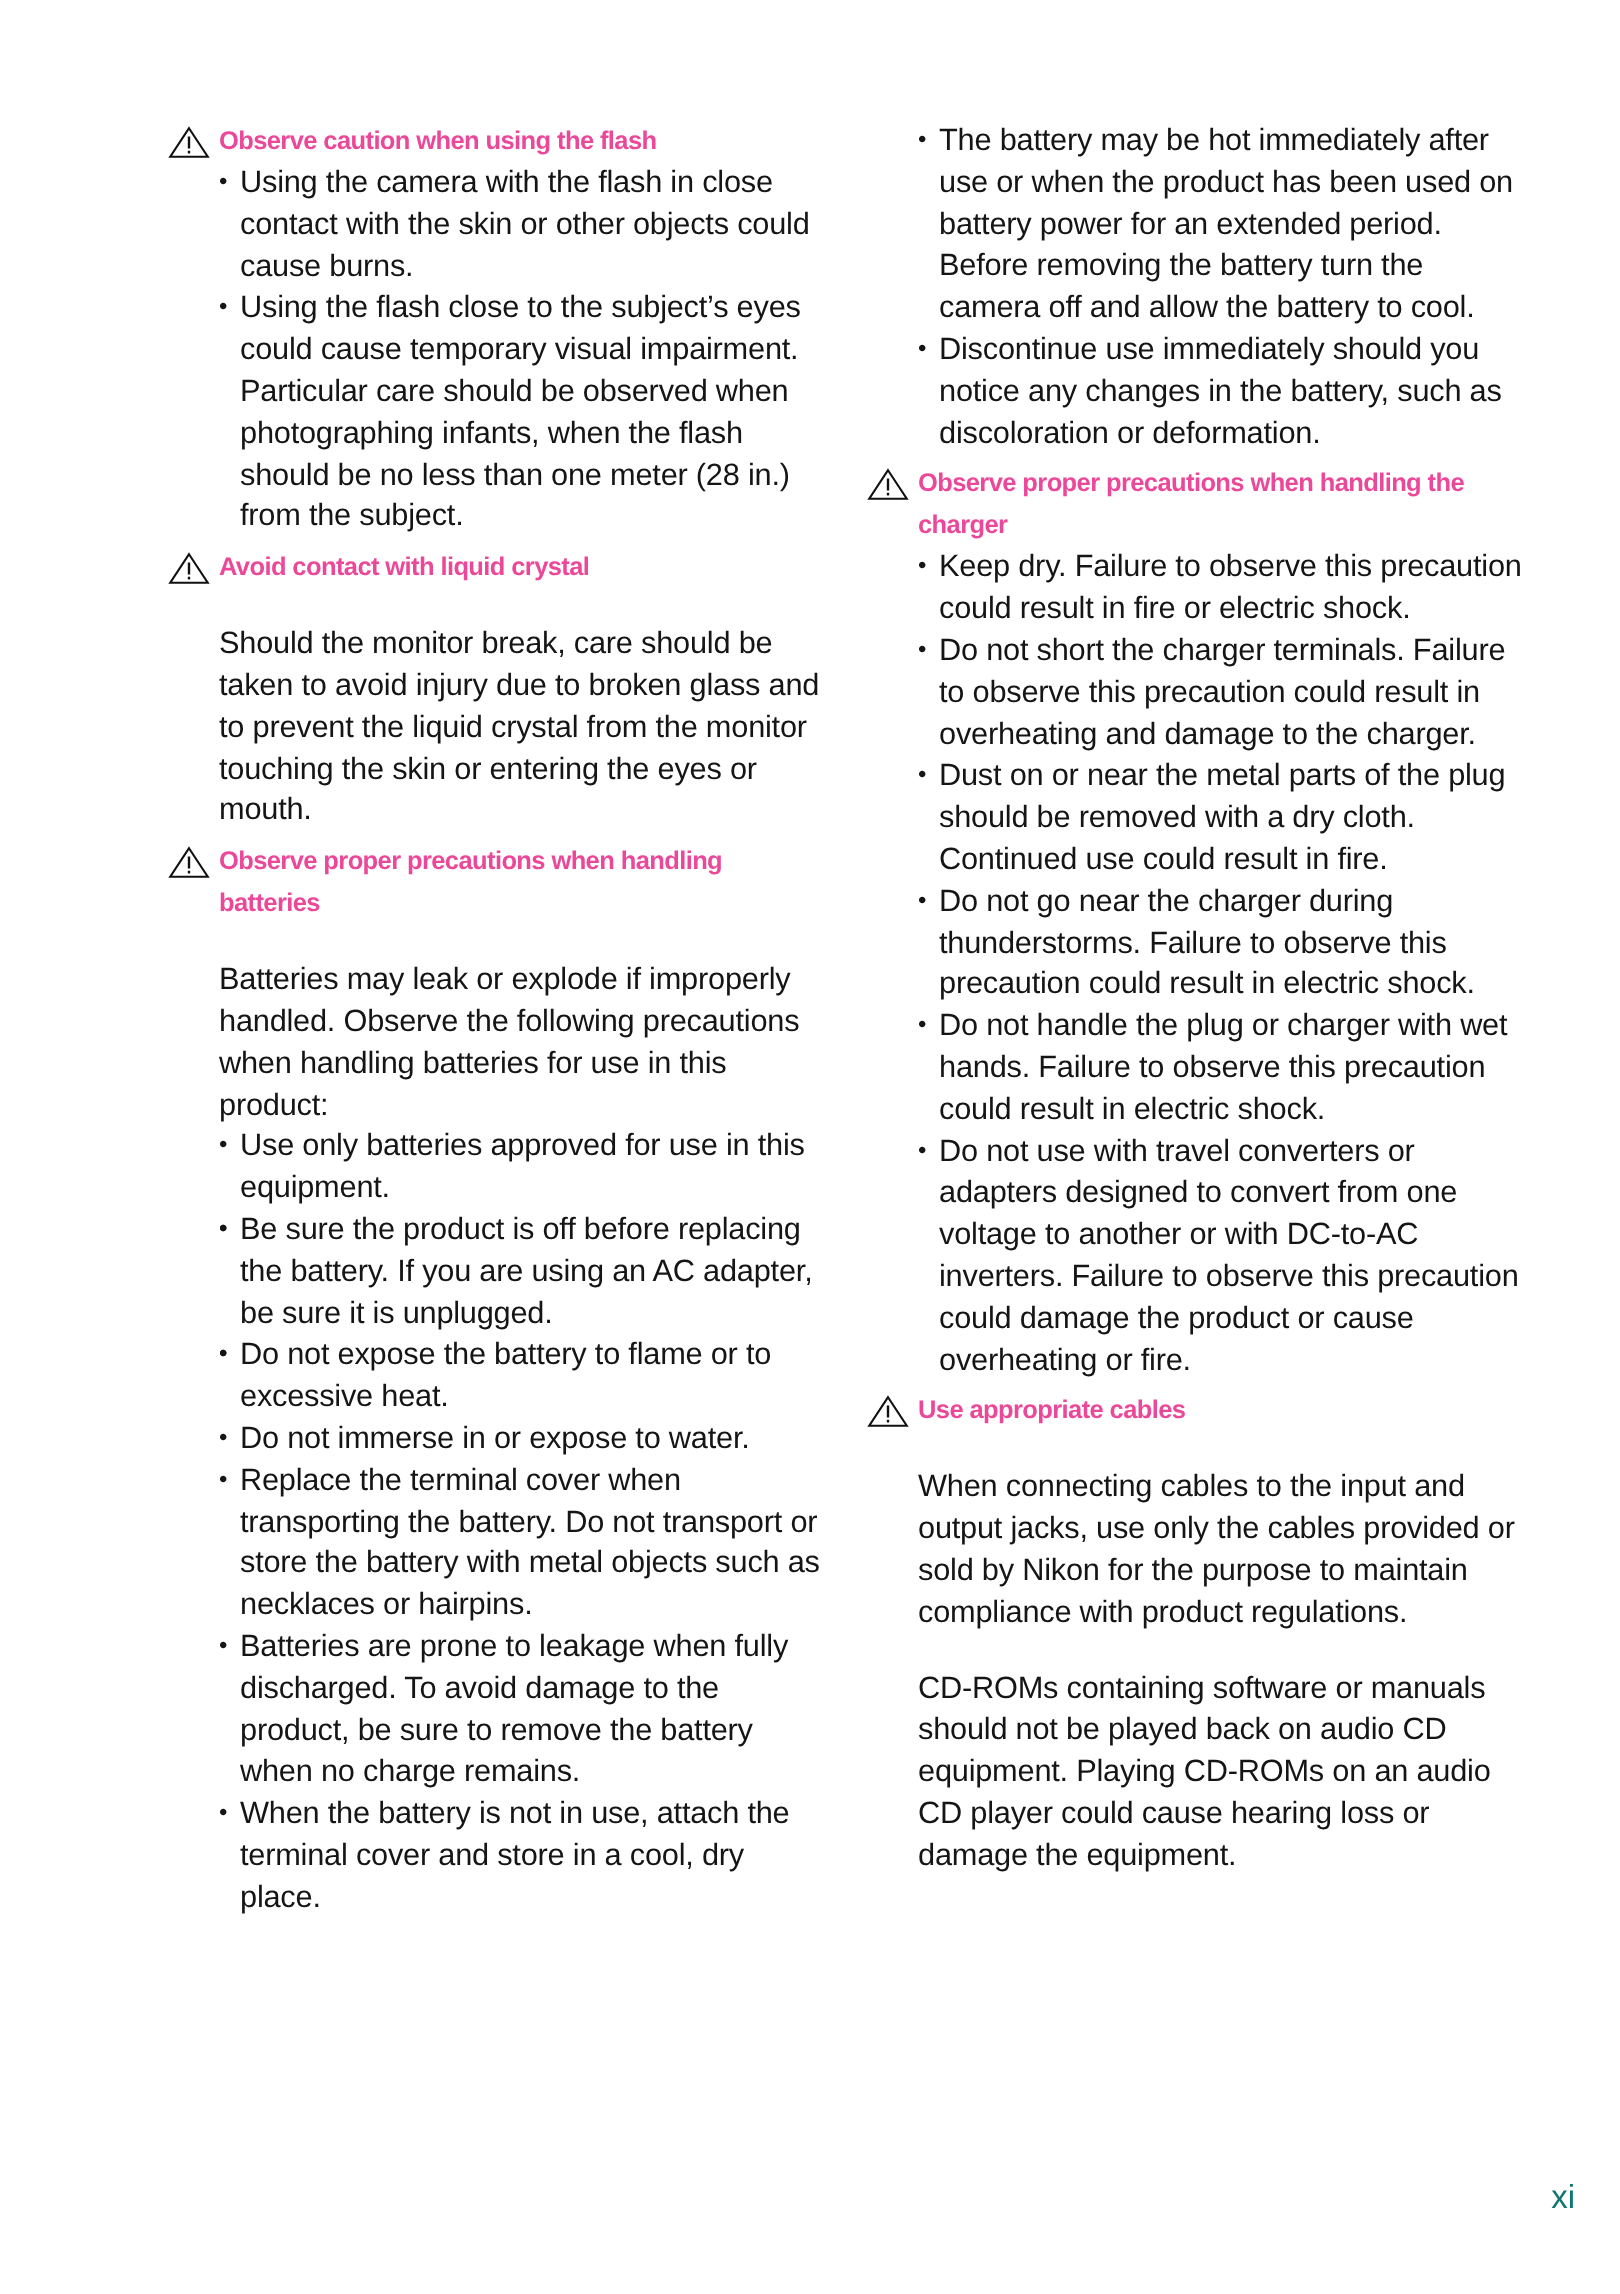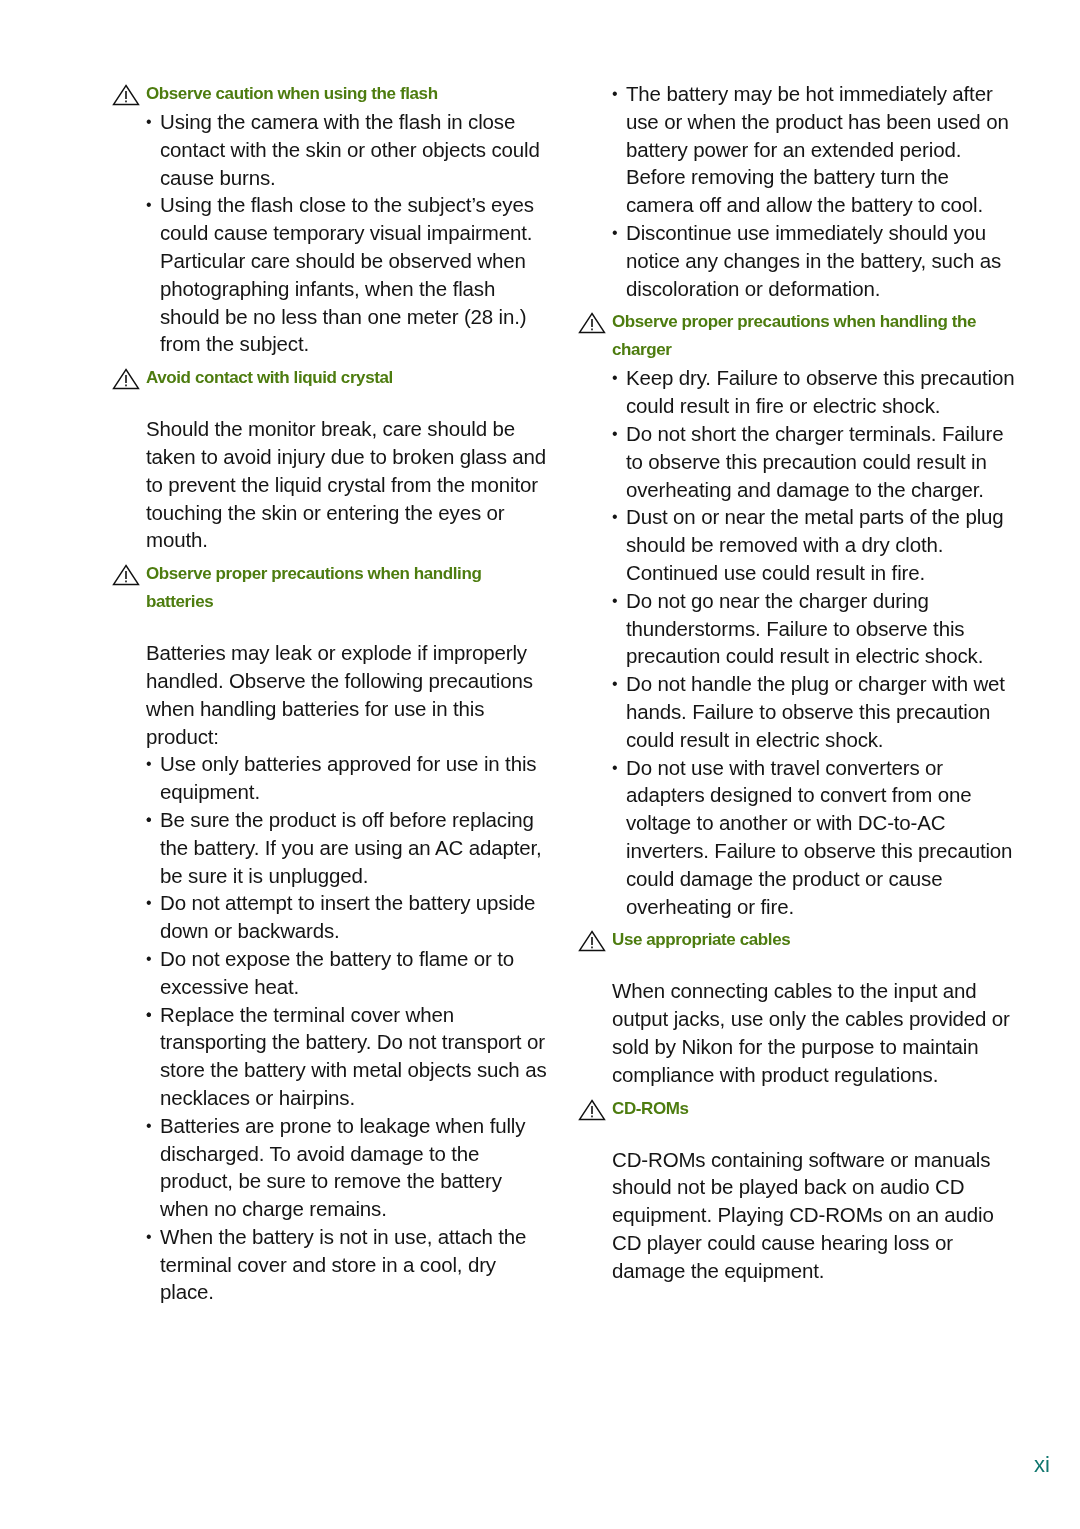--- a/index.html
+++ b/index.html
@@ -20,21 +20,21 @@
     .section { margin-bottom: 6px; }
     .heading {
       position: relative;
       padding-left: 34px;
       font-family: "Liberation Sans", sans-serif;
       font-weight: bold;
       font-size: 17px;
       letter-spacing: -0.4px;
       line-height: 28px;
       transform-origin: left;
-      color: #4d7c0f;
+      color: #ec4899;
     }
     .heading .warn {
       position: absolute;
       left: 0;
       top: 4px;
       width: 28px;
       height: 22px;
     }
     .body-text, .bullet {
       font-size: 20.5px;
@@ -92,23 +92,23 @@
   <svg viewBox="0 0 28 22" xmlns="http://www.w3.org/2000/svg">
     <path d="M14 1.5 L26.5 20.5 L1.5 20.5 Z" fill="none" stroke="#111" stroke-width="1.4" stroke-linejoin="miter"></path>
     <rect x="13.2" y="7" width="1.6" height="8" fill="#111"></rect>
     <rect x="13.2" y="16.5" width="1.6" height="1.8" fill="#111"></rect>
   </svg>
 </span><span>Observe proper precautions when handling batteries</span></div>
       <div class="body-text">Batteries may leak or explode if improperly handled.  Observe the following precautions when handling batteries for use in this product:</div>
       <div class="bullet"><span class="dot">•</span><span>Use only batteries approved for use in this equipment.</span></div>
       <div class="bullet"><span class="dot">•</span></div>
       <div class="bullet"><span class="dot">•</span><span>Be sure the product is off before replacing the battery.  If you are using an AC adapter, be sure it is unplugged.</span></div>
-      <div class="bullet"><span class="dot">•</span><span>Do not attempt to insert the battery upside down or backwards.</span></div>
+      <div class="bullet"><span class="dot">•</span></div>
       <div class="bullet"><span class="dot">•</span><span>Do not expose the battery to flame or to excessive heat.</span></div>
-      <div class="bullet"><span class="dot">•</span></div>
+      <div class="bullet"><span class="dot">•</span><span>Do not immerse in or expose to water.</span></div>
       <div class="bullet"><span class="dot">•</span><span>Replace the terminal cover when transporting the battery.  Do not transport or store the battery with metal objects such as necklaces or hairpins.</span></div>
       <div class="bullet"><span class="dot">•</span><span>Batteries are prone to leakage when fully discharged.  To avoid damage to the product, be sure to remove the battery when no charge remains.</span></div>
       <div class="bullet"><span class="dot">•</span><span>When the battery is not in use, attach the terminal cover and store in a cool, dry place.</span></div>
     </div>
   </div>
 <div class="column" id="col-right">
     <div class="section">
       <div class="bullet"><span class="dot">•</span><span>The battery may be hot immediately after use or when the product has been used on battery power for an extended period.  Before removing the battery turn the camera off and allow the battery to cool.</span></div>
       <div class="bullet"><span class="dot">•</span><span>Discontinue use immediately should you notice any changes in the battery, such as discoloration or deformation.</span></div>
     </div>
@@ -131,23 +131,16 @@
       <div class="heading"><span class="warn">
   <svg viewBox="0 0 28 22" xmlns="http://www.w3.org/2000/svg">
     <path d="M14 1.5 L26.5 20.5 L1.5 20.5 Z" fill="none" stroke="#111" stroke-width="1.4" stroke-linejoin="miter"></path>
     <rect x="13.2" y="7" width="1.6" height="8" fill="#111"></rect>
     <rect x="13.2" y="16.5" width="1.6" height="1.8" fill="#111"></rect>
   </svg>
 </span><span>Use appropriate cables</span></div>
       <div class="body-text">When connecting cables to the input and output jacks, use only the cables provided or sold by Nikon for the purpose to maintain compliance with product regulations.</div>
     </div>
     <div class="section">
-      <div class="heading"><span class="warn">
-  <svg viewBox="0 0 28 22" xmlns="http://www.w3.org/2000/svg">
-    <path d="M14 1.5 L26.5 20.5 L1.5 20.5 Z" fill="none" stroke="#111" stroke-width="1.4" stroke-linejoin="miter"></path>
-    <rect x="13.2" y="7" width="1.6" height="8" fill="#111"></rect>
-    <rect x="13.2" y="16.5" width="1.6" height="1.8" fill="#111"></rect>
-  </svg>
-</span><span>CD-ROMs</span></div>
       <div class="body-text">CD-ROMs containing software or manuals should not be played back on audio CD equipment.  Playing CD-ROMs on an audio CD player could cause hearing loss or damage the equipment.</div>
     </div>
   </div>
 <div class="page-number">xi</div>
 
 </body></html>

